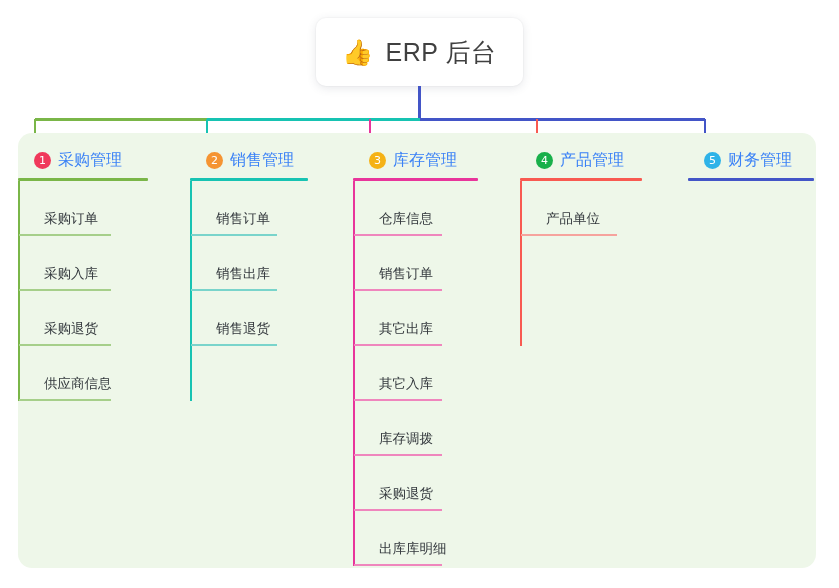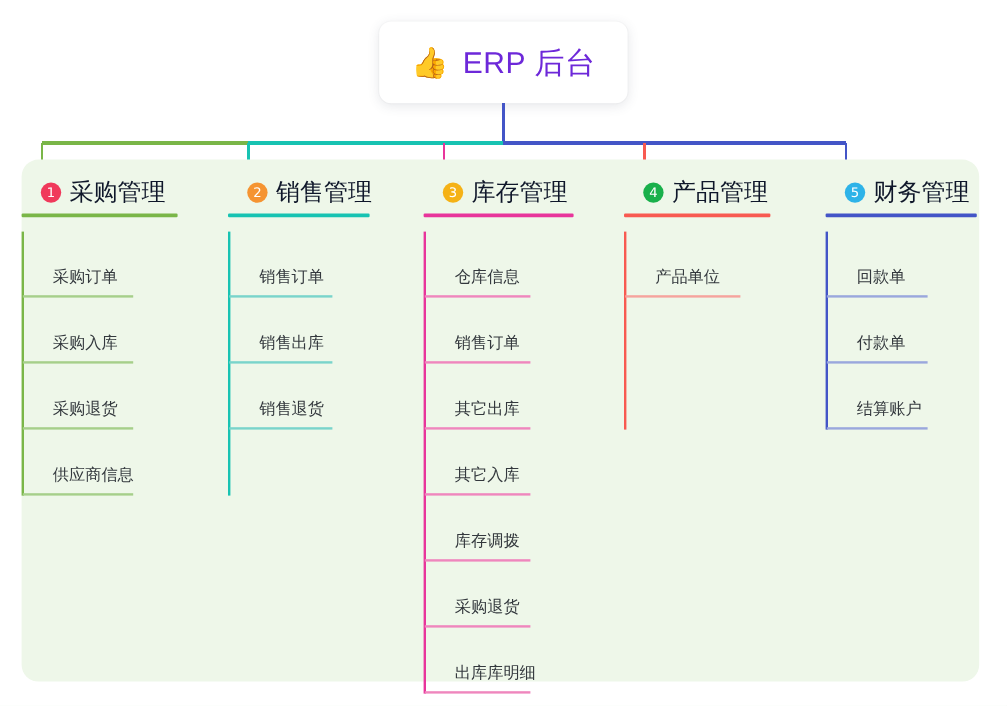--- a/index.html
+++ b/index.html
@@ -34,21 +34,21 @@
     box-sizing: border-box;
   }
   #root-emoji {
     font-size: 25px;
     line-height: 1;
     font-family: "DejaVu Sans", sans-serif;
   }
   #root-title {
     font-size: 25px;
     letter-spacing: 0.5px;
-    color: #6d28d9;
+    color: #404040;
     white-space: nowrap;
   }
 
   
   #connectors {
     position: absolute;
     left: 0;
     top: 0;
     width: 839px;
     height: 588px;
@@ -84,32 +84,32 @@
     height: 17px;
     border-radius: 50%;
     color: #ffffff;
     font-size: 11px;
     line-height: 17px;
     text-align: center;
     font-family: "DejaVu Sans", sans-serif;
     flex: none;
   }
   .col-title {
-    font-size: 20px;
-    color: #0f172a;
+    font-size: 16px;
+    color: #3b82f6;
   }
   .head-rule {
     height: 3px;
     border-radius: 1px;
     margin-top: 5px;
   }
 
   .leaves {
     position: relative;
-    margin-top: 12px;
+    margin-top: 0;
   }
   .spine {
     position: absolute;
     left: 0;
     top: 0;
     width: 2px;
   }
   .leaf {
     position: relative;
     height: 55px;
@@ -252,29 +252,14 @@
           <div class="leaf-rule" style="background: rgb(246, 163, 157); width: 96px;"></div>
         </div>
       </div>
     </div>
     <div class="column" style="left: 688px; top: 147px; width: 140px;">
       <div class="col-head">
         <span class="badge" style="background: rgb(46, 179, 232);">5</span>
         <span class="col-title">财务管理</span>
       </div>
       <div class="head-rule" style="background: rgb(67, 85, 199); width: 126px;"></div>
-      <div class="leaves" style="height: 165px;">
-        <div class="spine" style="background: rgb(67, 85, 199); height: 165px;"></div>
-        <div class="leaf">
-          <span class="leaf-label">回款单</span>
-          <div class="leaf-rule" style="background: rgb(154, 167, 221); width: 84px;"></div>
-        </div>
-        <div class="leaf">
-          <span class="leaf-label">付款单</span>
-          <div class="leaf-rule" style="background: rgb(154, 167, 221); width: 84px;"></div>
-        </div>
-        <div class="leaf">
-          <span class="leaf-label">结算账户</span>
-          <div class="leaf-rule" style="background: rgb(154, 167, 221); width: 84px;"></div>
-        </div>
-      </div>
     </div>
   </div>
 
 </body></html>

